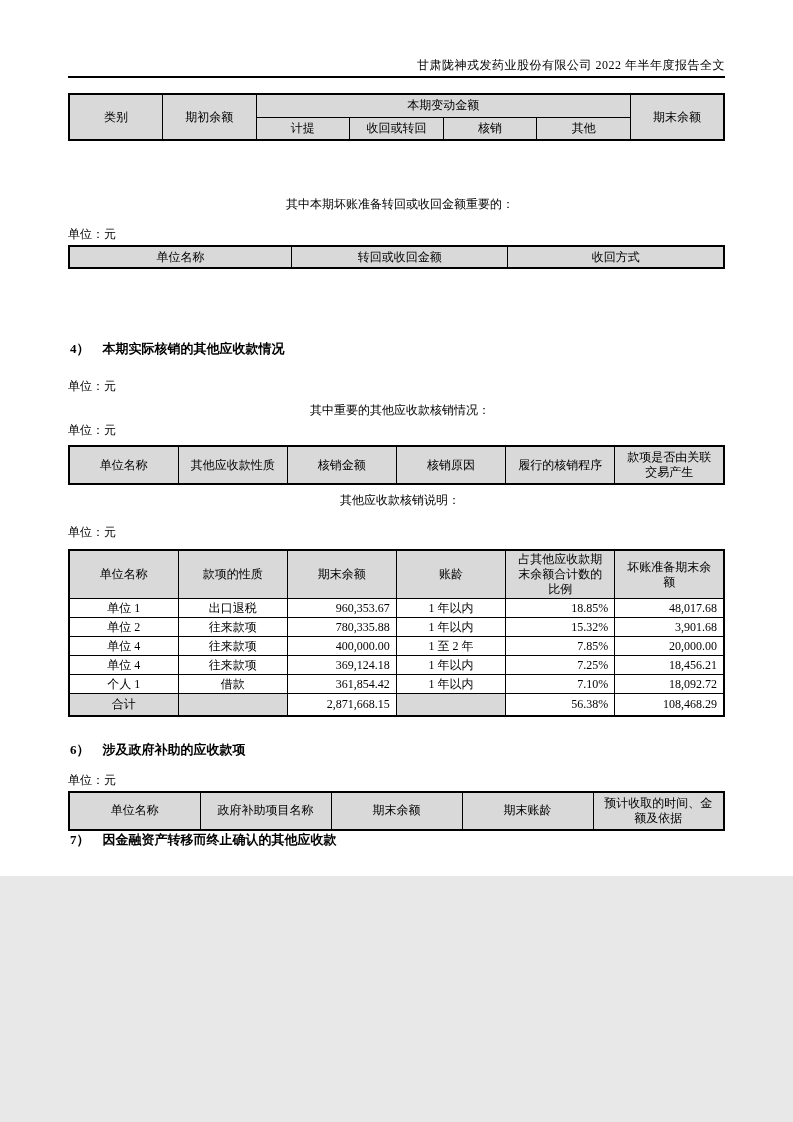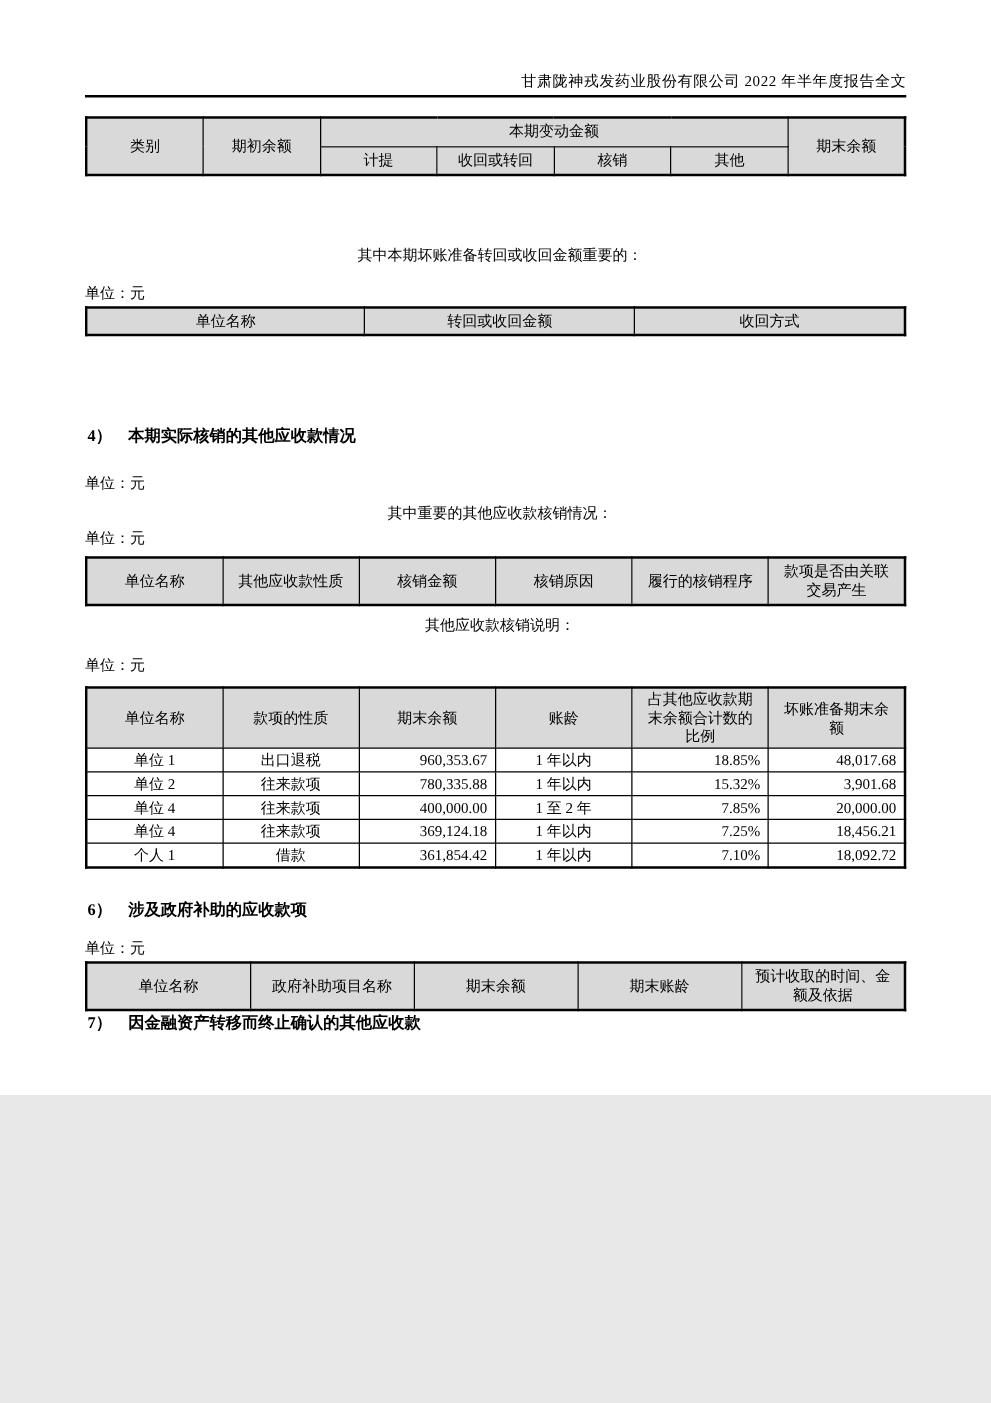--- a/index.html
+++ b/index.html
@@ -221,20 +221,28 @@
           <td class="dr right">18,456.21</td>
         </tr>
         <tr>
           <td class="dr left">个人 1</td>
           <td class="dr left">借款</td>
           <td class="dr right">361,854.42</td>
           <td class="dr left">1 年以内</td>
           <td class="dr right">7.10%</td>
           <td class="dr right">18,092.72</td>
         </tr>
+        <tr>
+          <td class="tr2 left hd">合计</td>
+          <td class="tr2 hd"></td>
+          <td class="tr2 right">2,871,668.15</td>
+          <td class="tr2 hd"></td>
+          <td class="tr2 right">56.38%</td>
+          <td class="tr2 right">108,468.29</td>
+        </tr>
       </tbody>
     </table>
 
     <div class="heading h6">
       <span class="no">6）</span><span>涉及政府补助的应收款项</span>
     </div>
     <div class="unit u5">单位：元</div>
 
     <table class="t t6">
       <colgroup>

